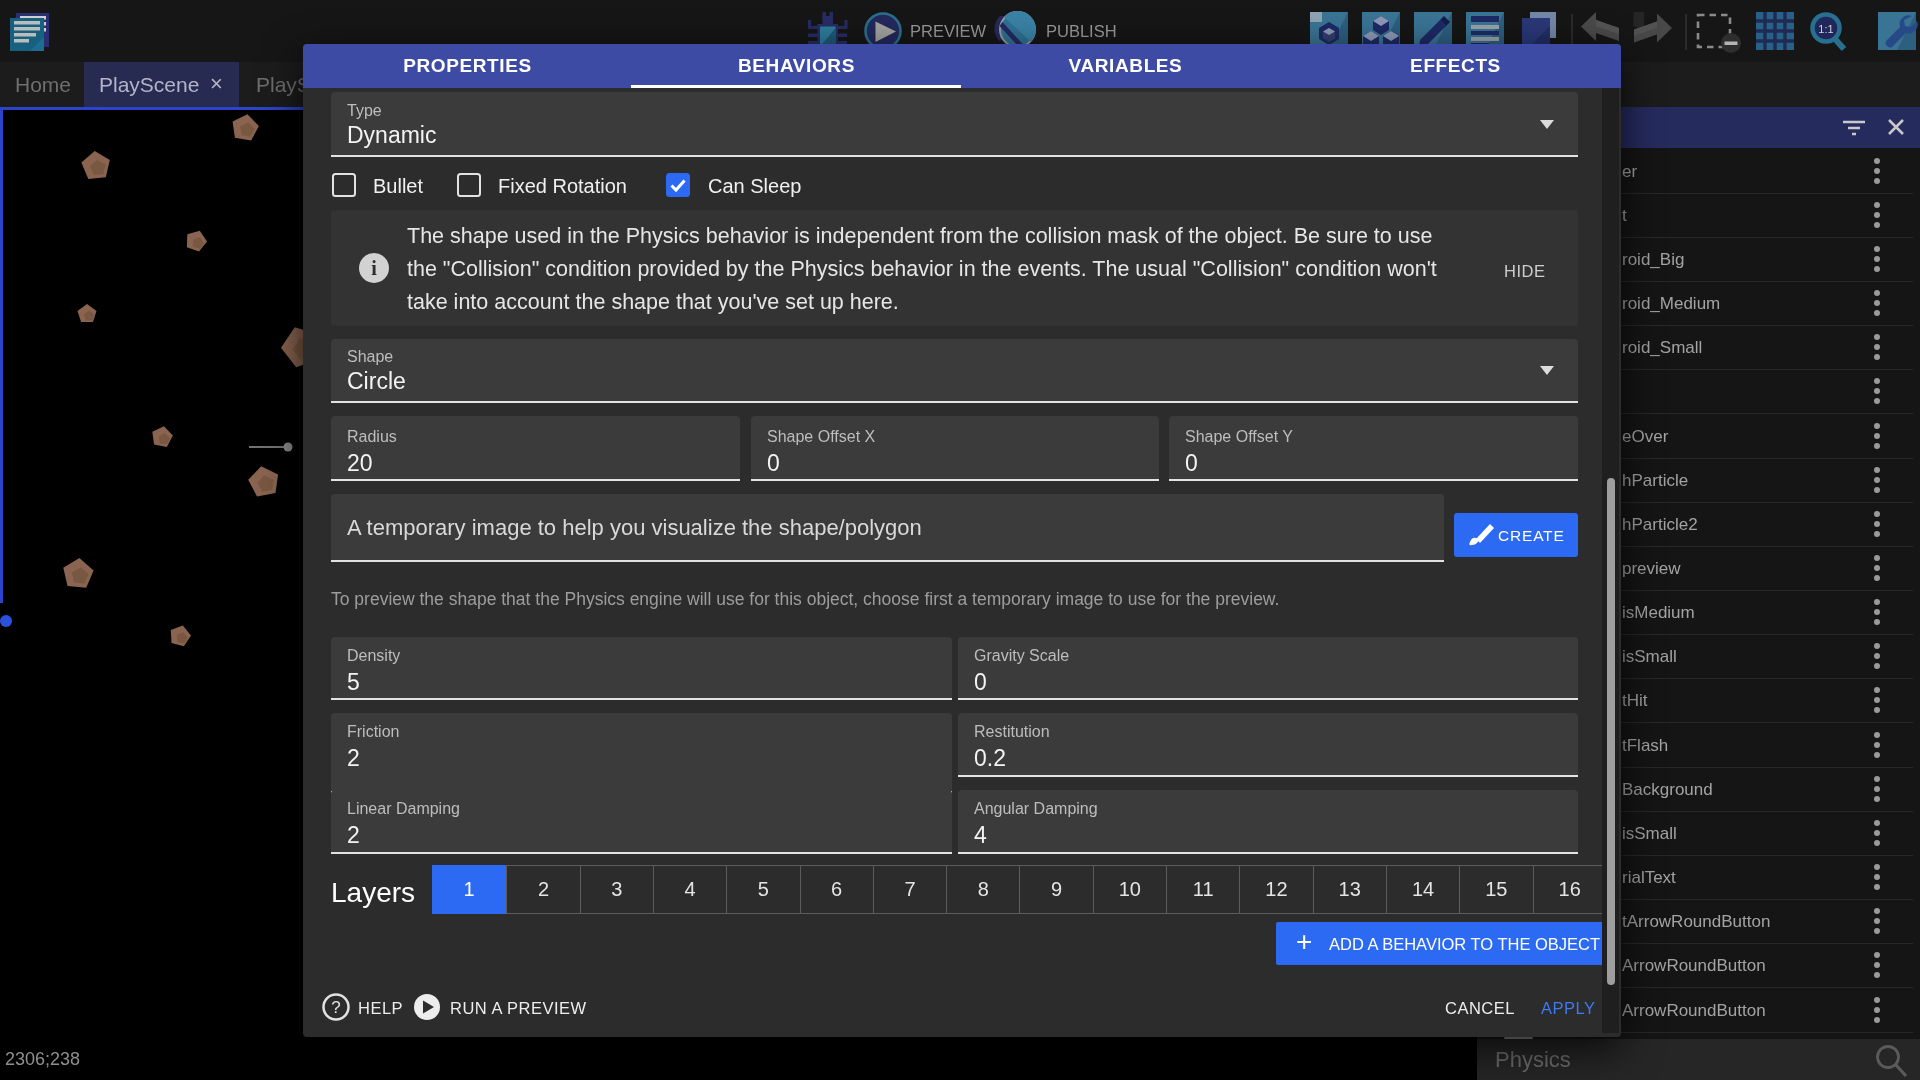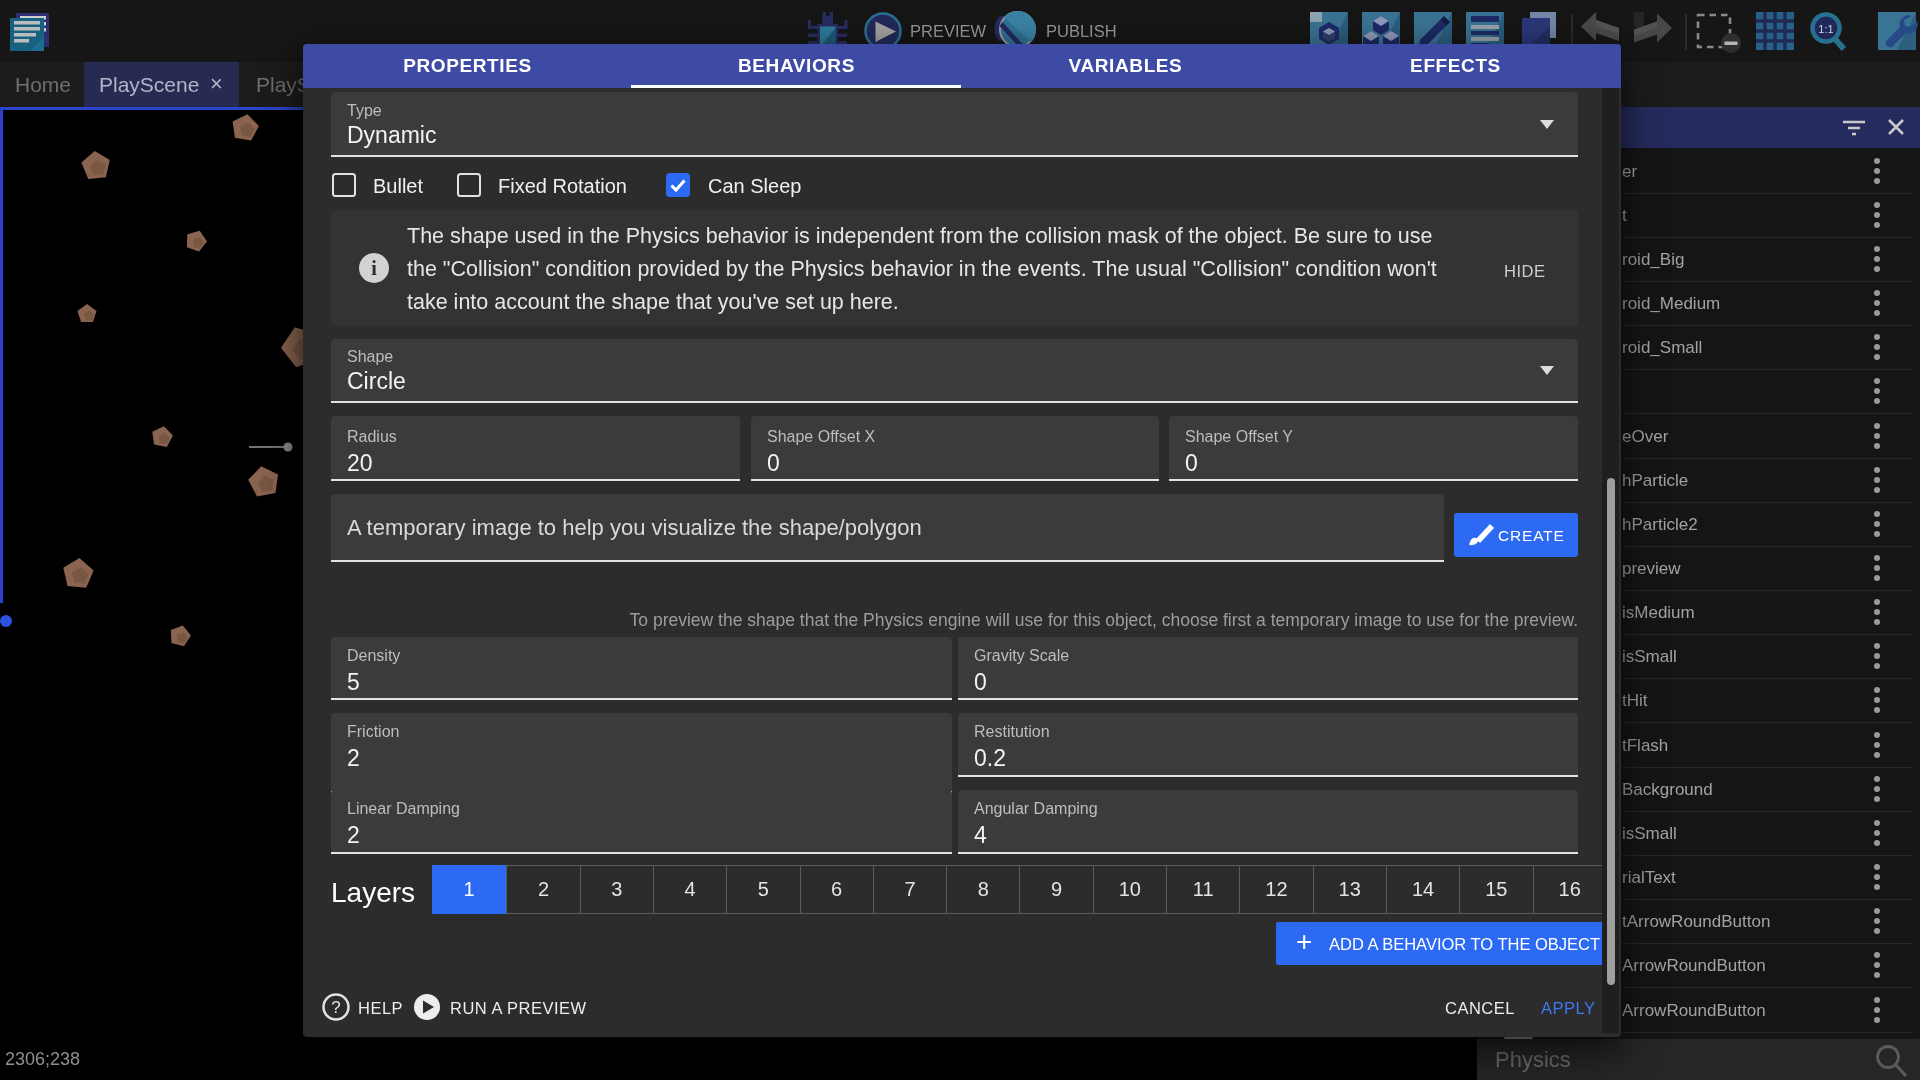--- a/index.html
+++ b/index.html
@@ -30,21 +30,21 @@
 .field{position:absolute;background:#3b3b3b;border-radius:4px 4px 0 0;border-bottom:2px solid #e2e2e2}
 .field .lab{position:absolute;left:16px;font-size:16px;color:#bdbdbd;white-space:nowrap}
 .field .val{position:absolute;left:16px;font-size:23px;color:#f3f3f3;white-space:nowrap}
 .caret{position:absolute;width:0;height:0;border-left:7px solid transparent;border-right:7px solid transparent;border-top:9px solid #dcdcdc}
 .cb{position:absolute;width:24px;height:24px;border:2.5px solid #e2e2e2;border-radius:3.5px}
 .cblab{position:absolute;font-size:20px;color:#f0f0f0}
 #infobox{position:absolute;left:28px;top:166px;width:1247px;height:116px;background:#333333;border-radius:4px}
 #infobox .txt{position:absolute;left:76px;top:10px;width:1140px;font-size:21.5px;white-space:nowrap;line-height:33px;color:#e6e6e6}
 #infobox .hide{position:absolute;left:1173px;top:52px;font-size:16.5px;color:#cecece;letter-spacing:.5px}
 #infoicon{position:absolute;left:28px;top:43px;width:30px;height:30px;border-radius:50%;background:#d2d2d2;color:#2d2d2d;text-align:center;line-height:30px;font-size:20px;font-weight:bold;font-family:"Liberation Serif",serif}
-#note{position:absolute;left:28px;top:566px;width:1247px;text-align:right;font-size:17.5px;color:#9d9d9d}
+#note{position:absolute;left:28px;top:545px;width:1247px;text-align:left;font-size:17.5px;color:#9d9d9d}
 #layers{position:absolute;left:28px;top:821px;height:49px}
 #layers .ltxt{position:absolute;left:0;top:12px;font-size:28px;color:#ffffff}
 #lgroup{position:absolute;left:101px;top:0px;width:1174px;height:49px;border:1px solid #5c5c5c}
 #lgroup .lb{position:absolute;top:0;width:73.3px;height:47px;border-left:1px solid #5c5c5c;text-align:center;line-height:47px;font-size:20px;color:#e4e4e4}
 #lgroup .lb1{position:absolute;left:-1px;top:-1px;width:74px;height:49px;background:#2d6af3;text-align:center;line-height:49px;font-size:20px;color:#fff}
 #addbtn{position:absolute;left:973px;top:878px;width:336px;height:43px;background:#2d6af3;border-radius:2px;color:#fff}
 #addbtn .pl{position:absolute;left:20px;top:4px;font-size:28px;font-weight:300}
 #addbtn .t{position:absolute;left:53px;top:13px;font-size:16.5px;letter-spacing:0;white-space:nowrap}
 #dfoot{position:absolute;left:0;top:937px;width:1318px;height:56px}
 .ftxt{position:absolute;top:18px;font-size:16.5px;color:#ededed;letter-spacing:.5px}

